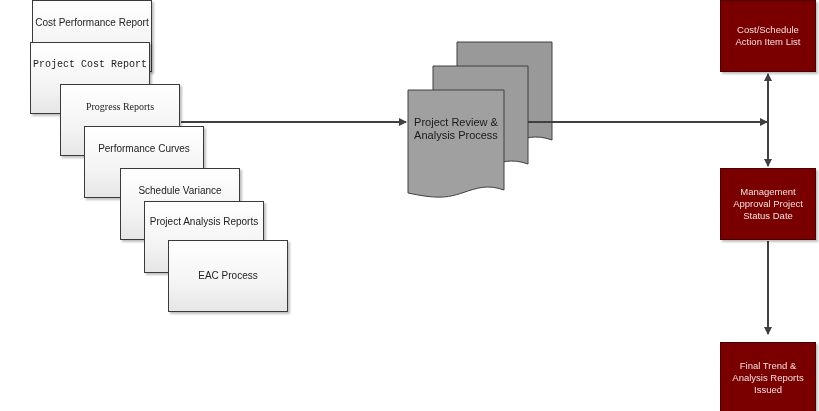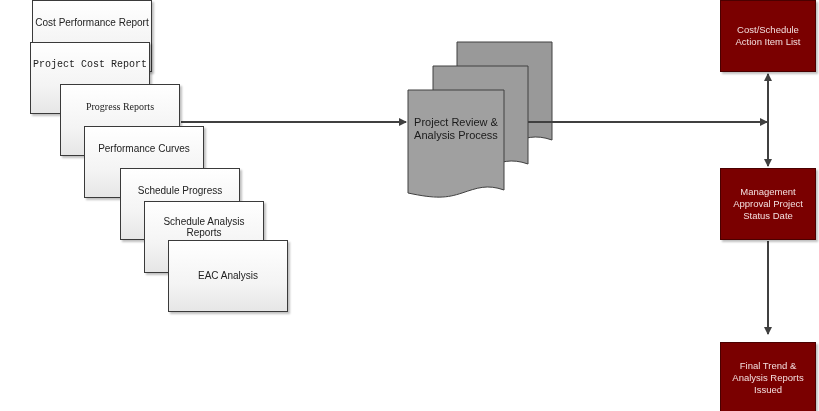--- a/index.html
+++ b/index.html
@@ -42,27 +42,27 @@
 <div class="rpt" style="left:30px;top:42px;font-family:Liberation Mono, monospace;">
     <span>Project Cost Report</span>
   </div>
 <div class="rpt" style="left:60px;top:84px;font-family:Liberation Serif, serif;">
     <span>Progress Reports</span>
   </div>
 <div class="rpt" style="left:84px;top:126px;">
     <span>Performance Curves</span>
   </div>
 <div class="rpt" style="left:120px;top:168px;">
-    <span>Schedule Progress</span>
+    <span>Schedule Variance</span>
   </div>
 <div class="rpt" style="left:144px;top:201px;">
-    <span style="top:14px;">Schedule Analysis Reports</span>
+    <span style="top:14px;">Project Analysis Reports</span>
   </div>
 <div class="rpt" style="left:168px;top:240px;">
-    <span style="top:29px;">EAC Analysis</span>
+    <span style="top:29px;">EAC Process</span>
   </div>
 
 <div class="doc-label">Project Review &amp; Analysis Process</div>
 
 <div class="red" style="top:0;">
     <span>Cost/Schedule Action Item List</span>
   </div>
 <div class="red" style="top:168px;">
     <span>Management Approval Project Status Date</span>
   </div>

